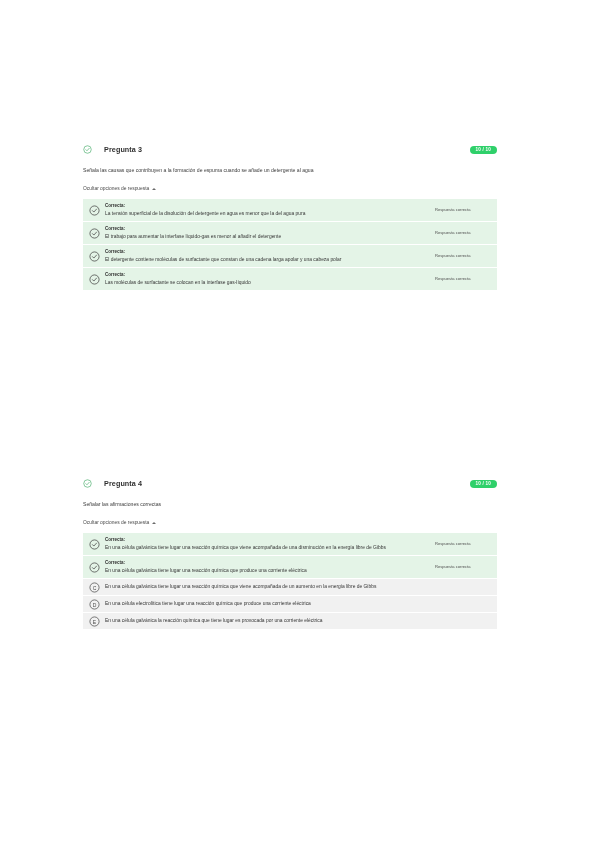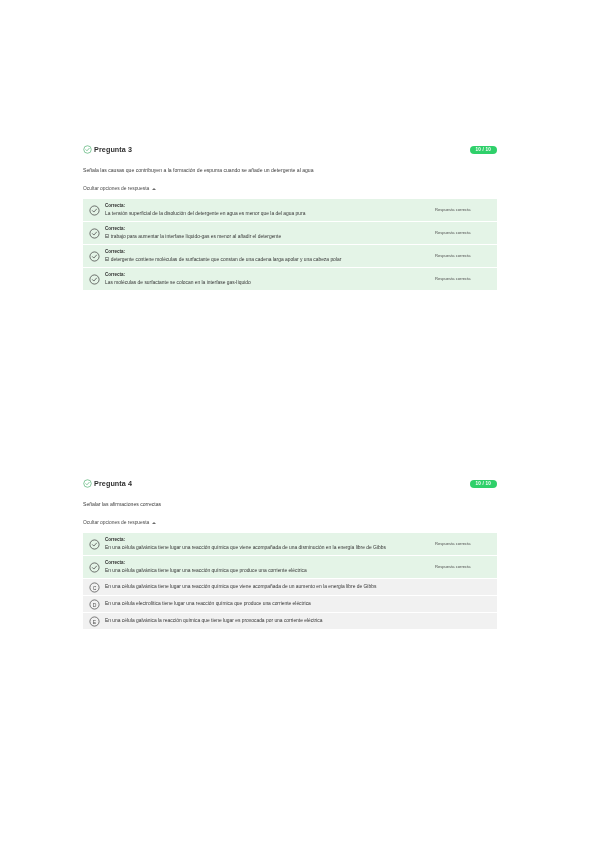--- a/index.html
+++ b/index.html
@@ -37,21 +37,21 @@
   
   .q-header {
     display: flex;
     align-items: center;
     justify-content: space-between;
     height: 13px;
   }
   .q-header-left {
     display: flex;
     align-items: center;
-    gap: 2px;
+    gap: 12px;
   }
   .q-state-icon {
     width: 9px;
     height: 9px;
     display: block;
     flex: 0 0 auto;
   }
   .q-title {
     font-size: 7.2px;
     font-weight: bold;

